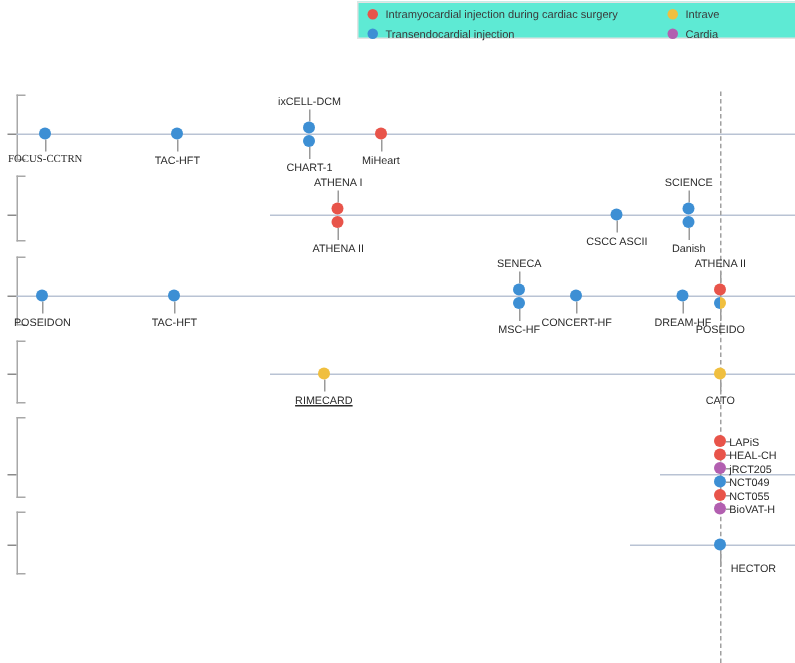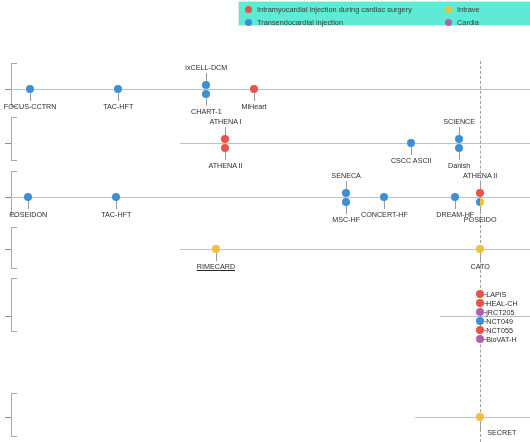--- a/index.html
+++ b/index.html
@@ -101,21 +101,21 @@
   </div>
 
   <div id="dashline" style="left: 480.207px;"></div>
   <div id="plot">
       <div class="row" style="top: 0px; height: 50px;">
         <div class="bracket" style="top: 2px; height: 44px; width: 6px;"></div>
         <div class="axis-tick" style="top: 28px;"></div>
         <div class="rowline" style="left: 11px; width: 519px; top: 28px;"></div>
         <div class="dot" title="FOCUS-CCTRN" style="left: 30.1513px; top: 28px; background: rgb(61, 143, 212);"></div>
         <div class="leader" style="left: 30.1513px; top: 32px; height: 8px; background: rgb(154, 154, 154);"></div>
-        <div class="lbl center" style="left: 30.1513px; top: 41px;">FOCUS-CCTRN</div>
+        <div class="lbl center" style="left: 30.1513px; top: 41px; font-family: Liberation Serif, serif;">FOCUS-CCTRN</div>
         <div class="dot" title="TAC-HFT" style="left: 118.247px; top: 28px; background: rgb(61, 143, 212);"></div>
         <div class="leader" style="left: 118.247px; top: 32px; height: 8px; background: rgb(154, 154, 154);"></div>
         <div class="lbl center" style="left: 118.247px; top: 41px;">TAC-HFT</div>
         <div class="dot" title="ixCELL-DCM" style="left: 206.343px; top: 23.5px; background: rgb(61, 143, 212);"></div>
         <div class="leader" style="left: 206.343px; top: 11.5px; height: 8px; background: rgb(154, 154, 154);"></div>
         <div class="lbl center" style="left: 206.343px; top: 1.5px;">ixCELL-DCM</div>
         <div class="dot" title="CHART-1" style="left: 206.343px; top: 32.5px; background: rgb(61, 143, 212);"></div>
         <div class="leader" style="left: 206.343px; top: 36.5px; height: 8px; background: rgb(154, 154, 154);"></div>
         <div class="lbl center" style="left: 206.343px; top: 45.5px;">CHART-1</div>
         <div class="dot" title="MiHeart" style="left: 254.221px; top: 28px; background: rgb(232, 84, 74);"></div>
@@ -198,23 +198,23 @@
         <div class="dot" title="NCT049" style="left: 480.207px; top: 44.5px; background: rgb(61, 143, 212);"></div>
         <div class="leader" style="left: 484.207px; top: 44.5px; width: 3px; height: 1px; background: rgb(154, 154, 154);"></div>
         <div class="lbl" style="left: 486.207px; top: 40.5px;">NCT049</div>
         <div class="dot" title="NCT055" style="left: 480.207px; top: 53.5px; background: rgb(232, 84, 74);"></div>
         <div class="leader" style="left: 484.207px; top: 53.5px; width: 3px; height: 1px; background: rgb(154, 154, 154);"></div>
         <div class="lbl" style="left: 486.207px; top: 49.5px;">NCT055</div>
         <div class="dot" title="BioVAT-H" style="left: 480.207px; top: 62.5px; background: rgb(178, 95, 176);"></div>
         <div class="leader" style="left: 484.207px; top: 62.5px; width: 3px; height: 1px; background: rgb(154, 154, 154);"></div>
         <div class="lbl" style="left: 486.207px; top: 58.5px;">BioVAT-H</div>
       </div>
-      <div class="row" style="top: 330px; height: 50px;">
-        <div class="bracket" style="top: 2px; height: 44px; width: 6px;"></div>
-        <div class="axis-tick" style="top: 26px;"></div>
-        <div class="rowline" style="left: 415px; width: 115px; top: 26px;"></div>
-        <div class="dot" title="SECRET" style="left: 480.207px; top: 26px; background: rgb(240, 191, 63);"></div>
-        <div class="leader" style="left: 480.207px; top: 30px; height: 11px; background: rgb(154, 154, 154);"></div>
-        <div class="lbl" style="left: 487.207px; top: 37px;">SECRET</div>
+      <div class="row" style="top: 278px; height: 48px;">
+        <div class="bracket" style="top: 2px; height: 42px; width: 6px;"></div>
+        <div class="axis-tick" style="top: 24px;"></div>
+        <div class="rowline" style="left: 420px; width: 110px; top: 24px;"></div>
+        <div class="dot" title="HECTOR" style="left: 480.207px; top: 24px; background: rgb(61, 143, 212);"></div>
+        <div class="leader" style="left: 480.207px; top: 28px; height: 11px; background: rgb(154, 154, 154);"></div>
+        <div class="lbl" style="left: 487.207px; top: 35px;">HECTOR</div>
       </div>
     </div>
 
 </div>
 
 </body></html>

